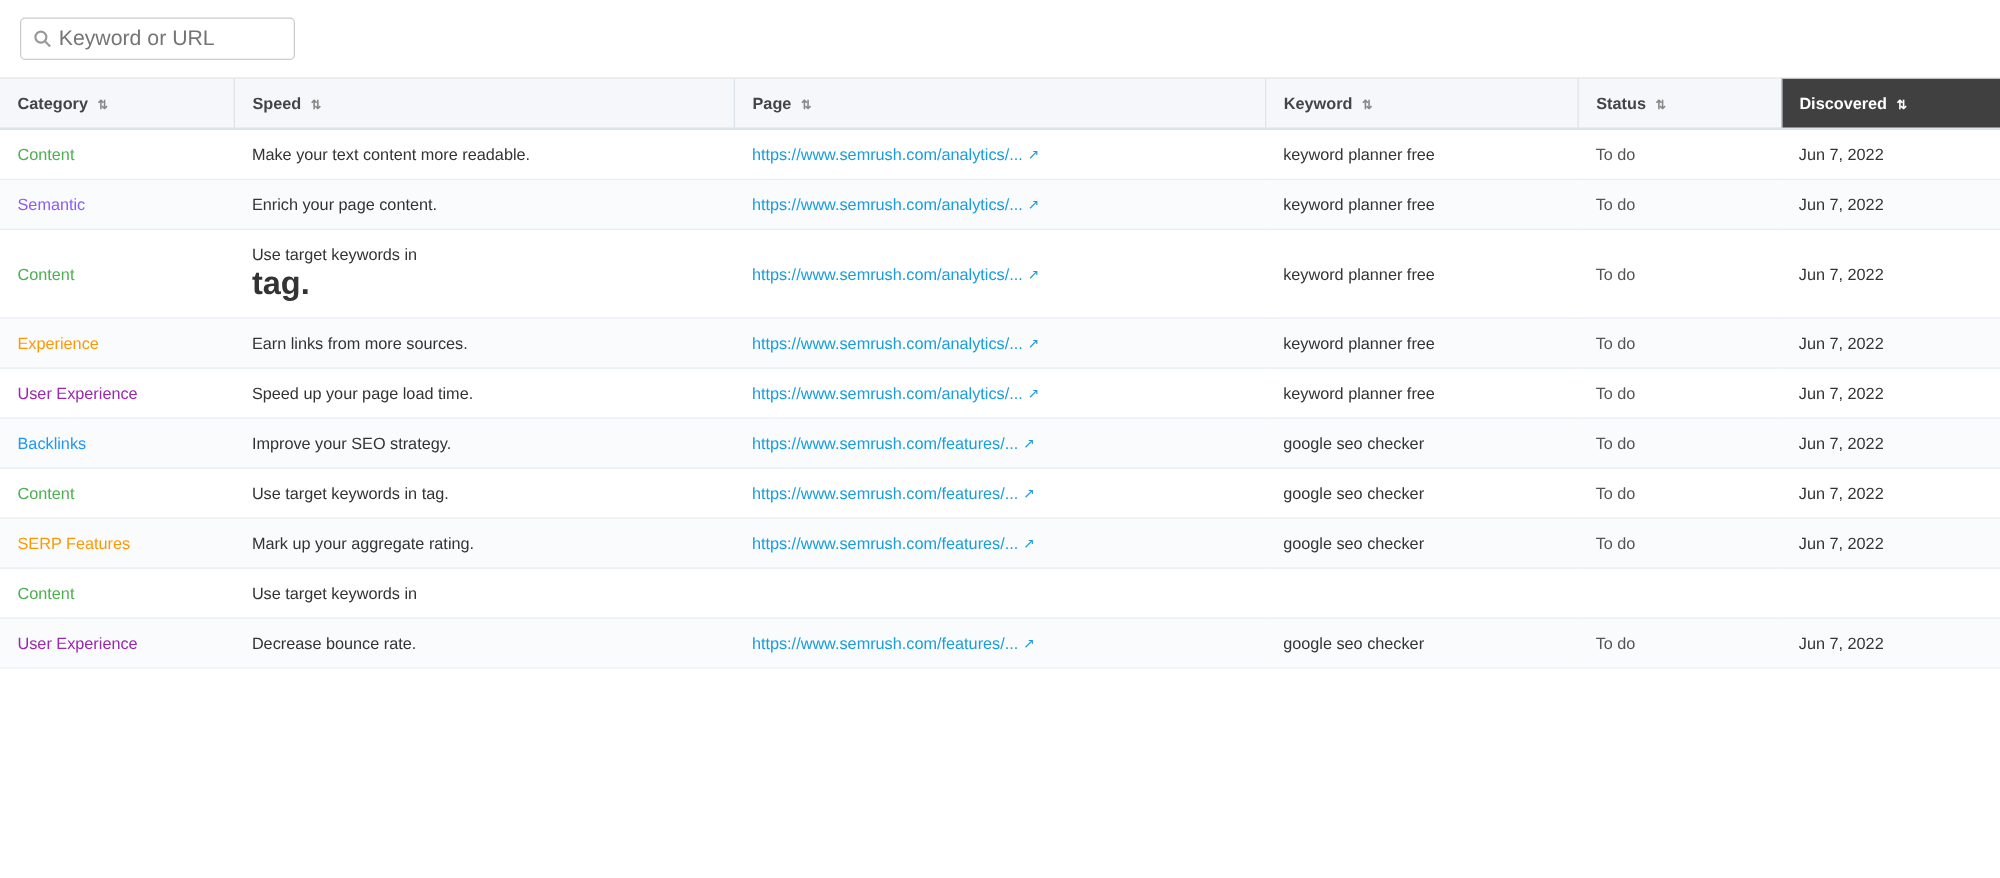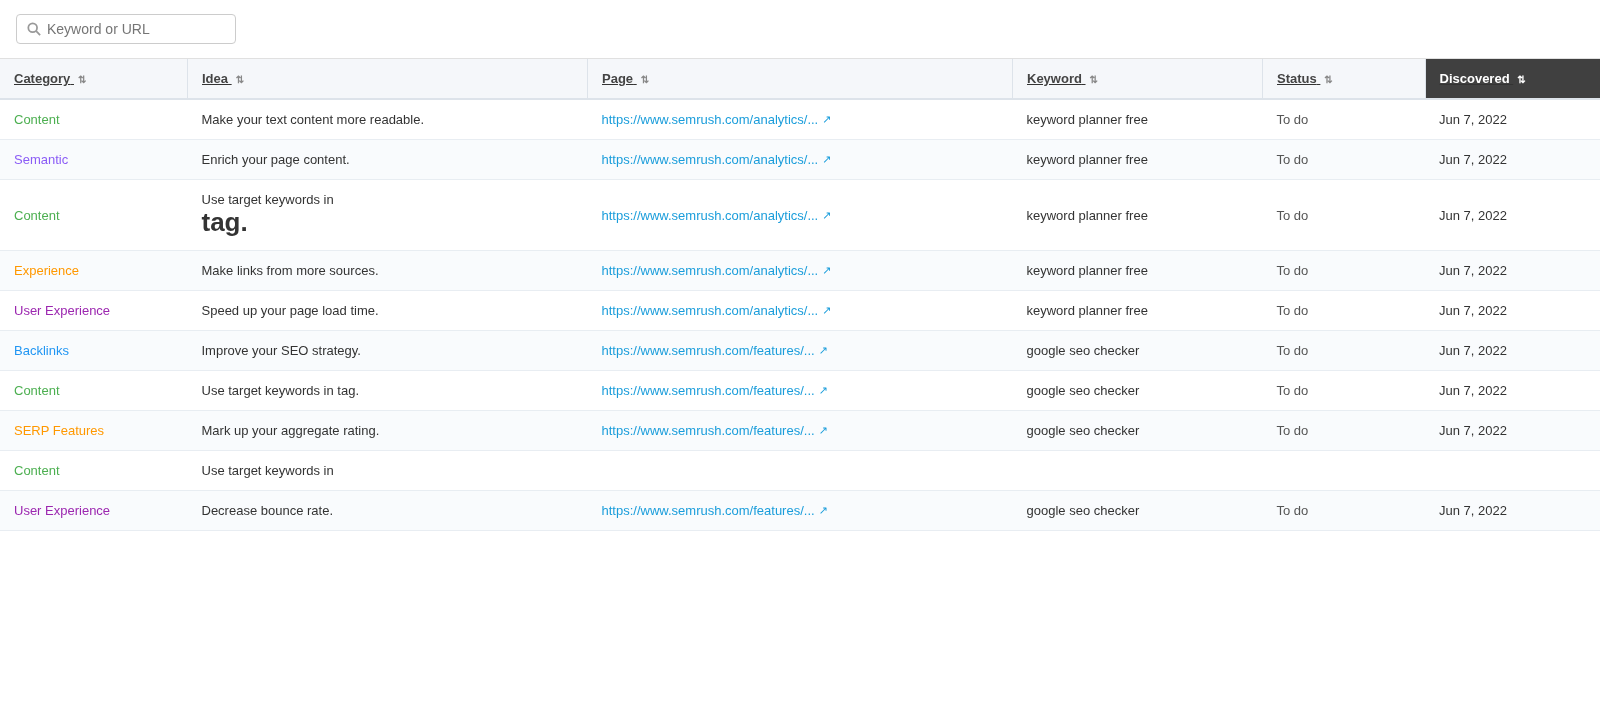--- a/index.html
+++ b/index.html
@@ -32,21 +32,21 @@
       width: 14px;
       height: 14px;
       margin-right: 6px;
       color: #999;
       flex-shrink: 0;
     }
 
     .search-input {
       border: none;
       outline: none;
-      font-size: 14px;
+      font-size: 17px;
       color: #999;
       width: 100%;
       background: transparent;
     }
 
     .filter-tabs {
       display: flex;
       gap: 0;
     }
 
@@ -89,21 +89,20 @@
     }
 
     .data-table {
       width: 100%;
       border-collapse: collapse;
     }
 
     .data-table thead tr {
       background: #f5f7fa;
       border-bottom: 2px solid #dde3ea;
-      text-decoration: underline;
     }
 
     .data-table thead th {
       padding: 12px 14px;
       text-align: left;
       font-size: 13px;
       font-weight: 600;
       color: #444;
       white-space: nowrap;
       border-right: 1px solid #dde3ea;
@@ -197,21 +196,21 @@
 </div>
 
 <table class="data-table">
   <thead>
     <tr>
       <th class="col-category">
         <span>Category</span>
         <span class="sort-icon">⇅</span>
       </th>
       <th class="col-idea">
-        <span>Idea</span>
+        <span>Speed</span>
         <span class="sort-icon">⇅</span>
       </th>
       <th class="col-page">
         <span>Page</span>
         <span class="sort-icon">⇅</span>
       </th>
       <th class="col-keyword">
         <span>Keyword</span>
         <span class="sort-icon">⇅</span>
       </th>
@@ -293,21 +292,21 @@
     </td>
     <td class="col-discovered">
       <span>Jun 7, 2022</span>
     </td>
   </tr>
       <tr>
     <td class="col-category">
       <span class="category-backlinks">Experience</span>
     </td>
     <td class="col-idea">
-      <span>Make links from more sources.</span>
+      <span>Earn links from more sources.</span>
     </td>
     <td class="col-page">
       <a class="page-link" href="#">
         https://www.semrush.com/analytics/...
         <span class="ext-icon">↗</span>
       </a>
     </td>
     <td class="col-keyword">
       <span>keyword planner free</span>
     </td>

